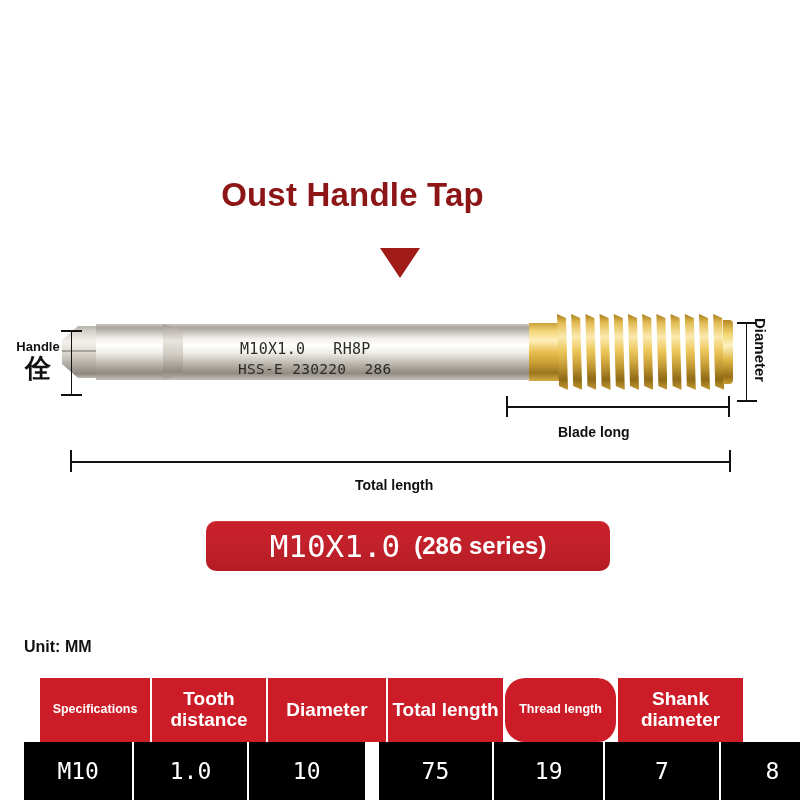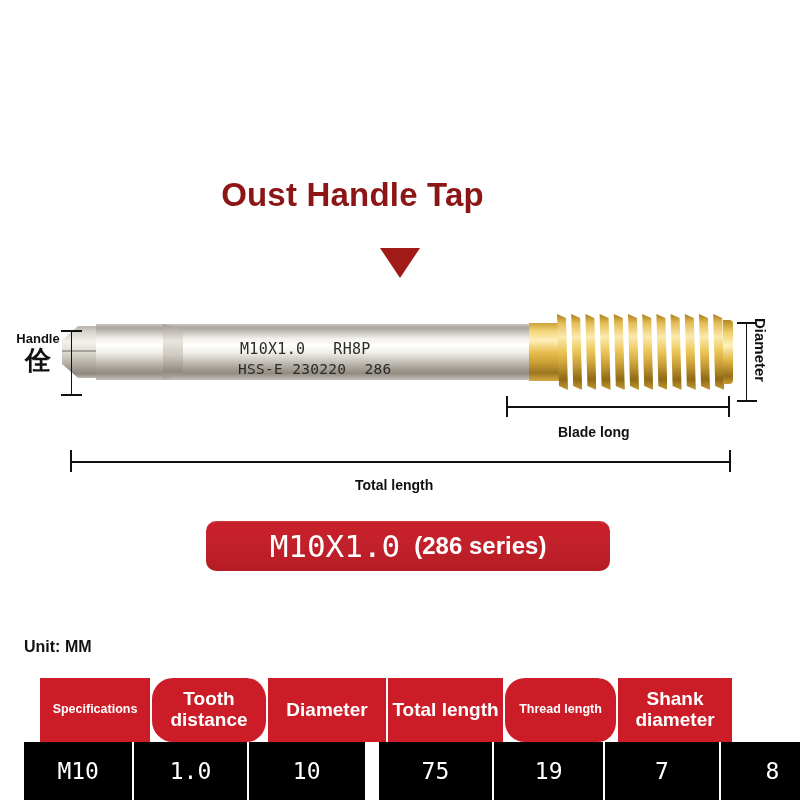--- a/index.html
+++ b/index.html
@@ -191,21 +191,21 @@
   .dim-label {
     position: absolute;
     font-size: 14px;
     font-weight: bold;
     color: #111;
     white-space: nowrap;
   }
 
   .handle-label {
     position: absolute;
-    left: 8px; top: 332px;
+    left: 8px; top: 340px;
     font-size: 13px;
     font-weight: bold;
     color: #111;
     line-height: 1.05;
     text-align: center;
     width: 60px;
   }
   .handle-cjk {
     display: block;
     font-size: 26px;
@@ -357,25 +357,25 @@
   <div class="banner">
     <span class="banner-main">M10X1.0</span>
     <span class="banner-series">(286 series)</span>
   </div>
 
   <div class="unit">Unit: MM</div>
 
   <div class="table">
     <div class="row head">
       <div class="cell h-small" style="width:112px;">Specifications</div>
-      <div class="cell h-big" style="width:116px;border-radius:21px;">Tooth distance</div>
+      <div class="cell h-big" style="width:116px;">Tooth distance</div>
       <div class="cell h-big" style="width:120px;">Diameter</div>
       <div class="cell h-big" style="width:117px;">Total length</div>
       <div class="cell h-small" style="width:113px;border-radius:20px;">Thread length</div>
-      <div class="cell h-big" style="width:114px;">Shank diameter</div>
+      <div class="cell h-big" style="width:125px;">Shank diameter</div>
     </div>
     <div class="row body">
       <div class="cell" style="width:112px;">M10</div>
       <div class="cell" style="width:116px;">1.0</div>
       <div class="cell" style="width:120px;">10</div>
       <div class="cell" style="width:117px;margin-left:12px;">75</div>
       <div class="cell" style="width:113px;">19</div>
       <div class="cell" style="width:117px;">7</div>
       <div class="cell" style="width:105px;">8</div>
     </div>

